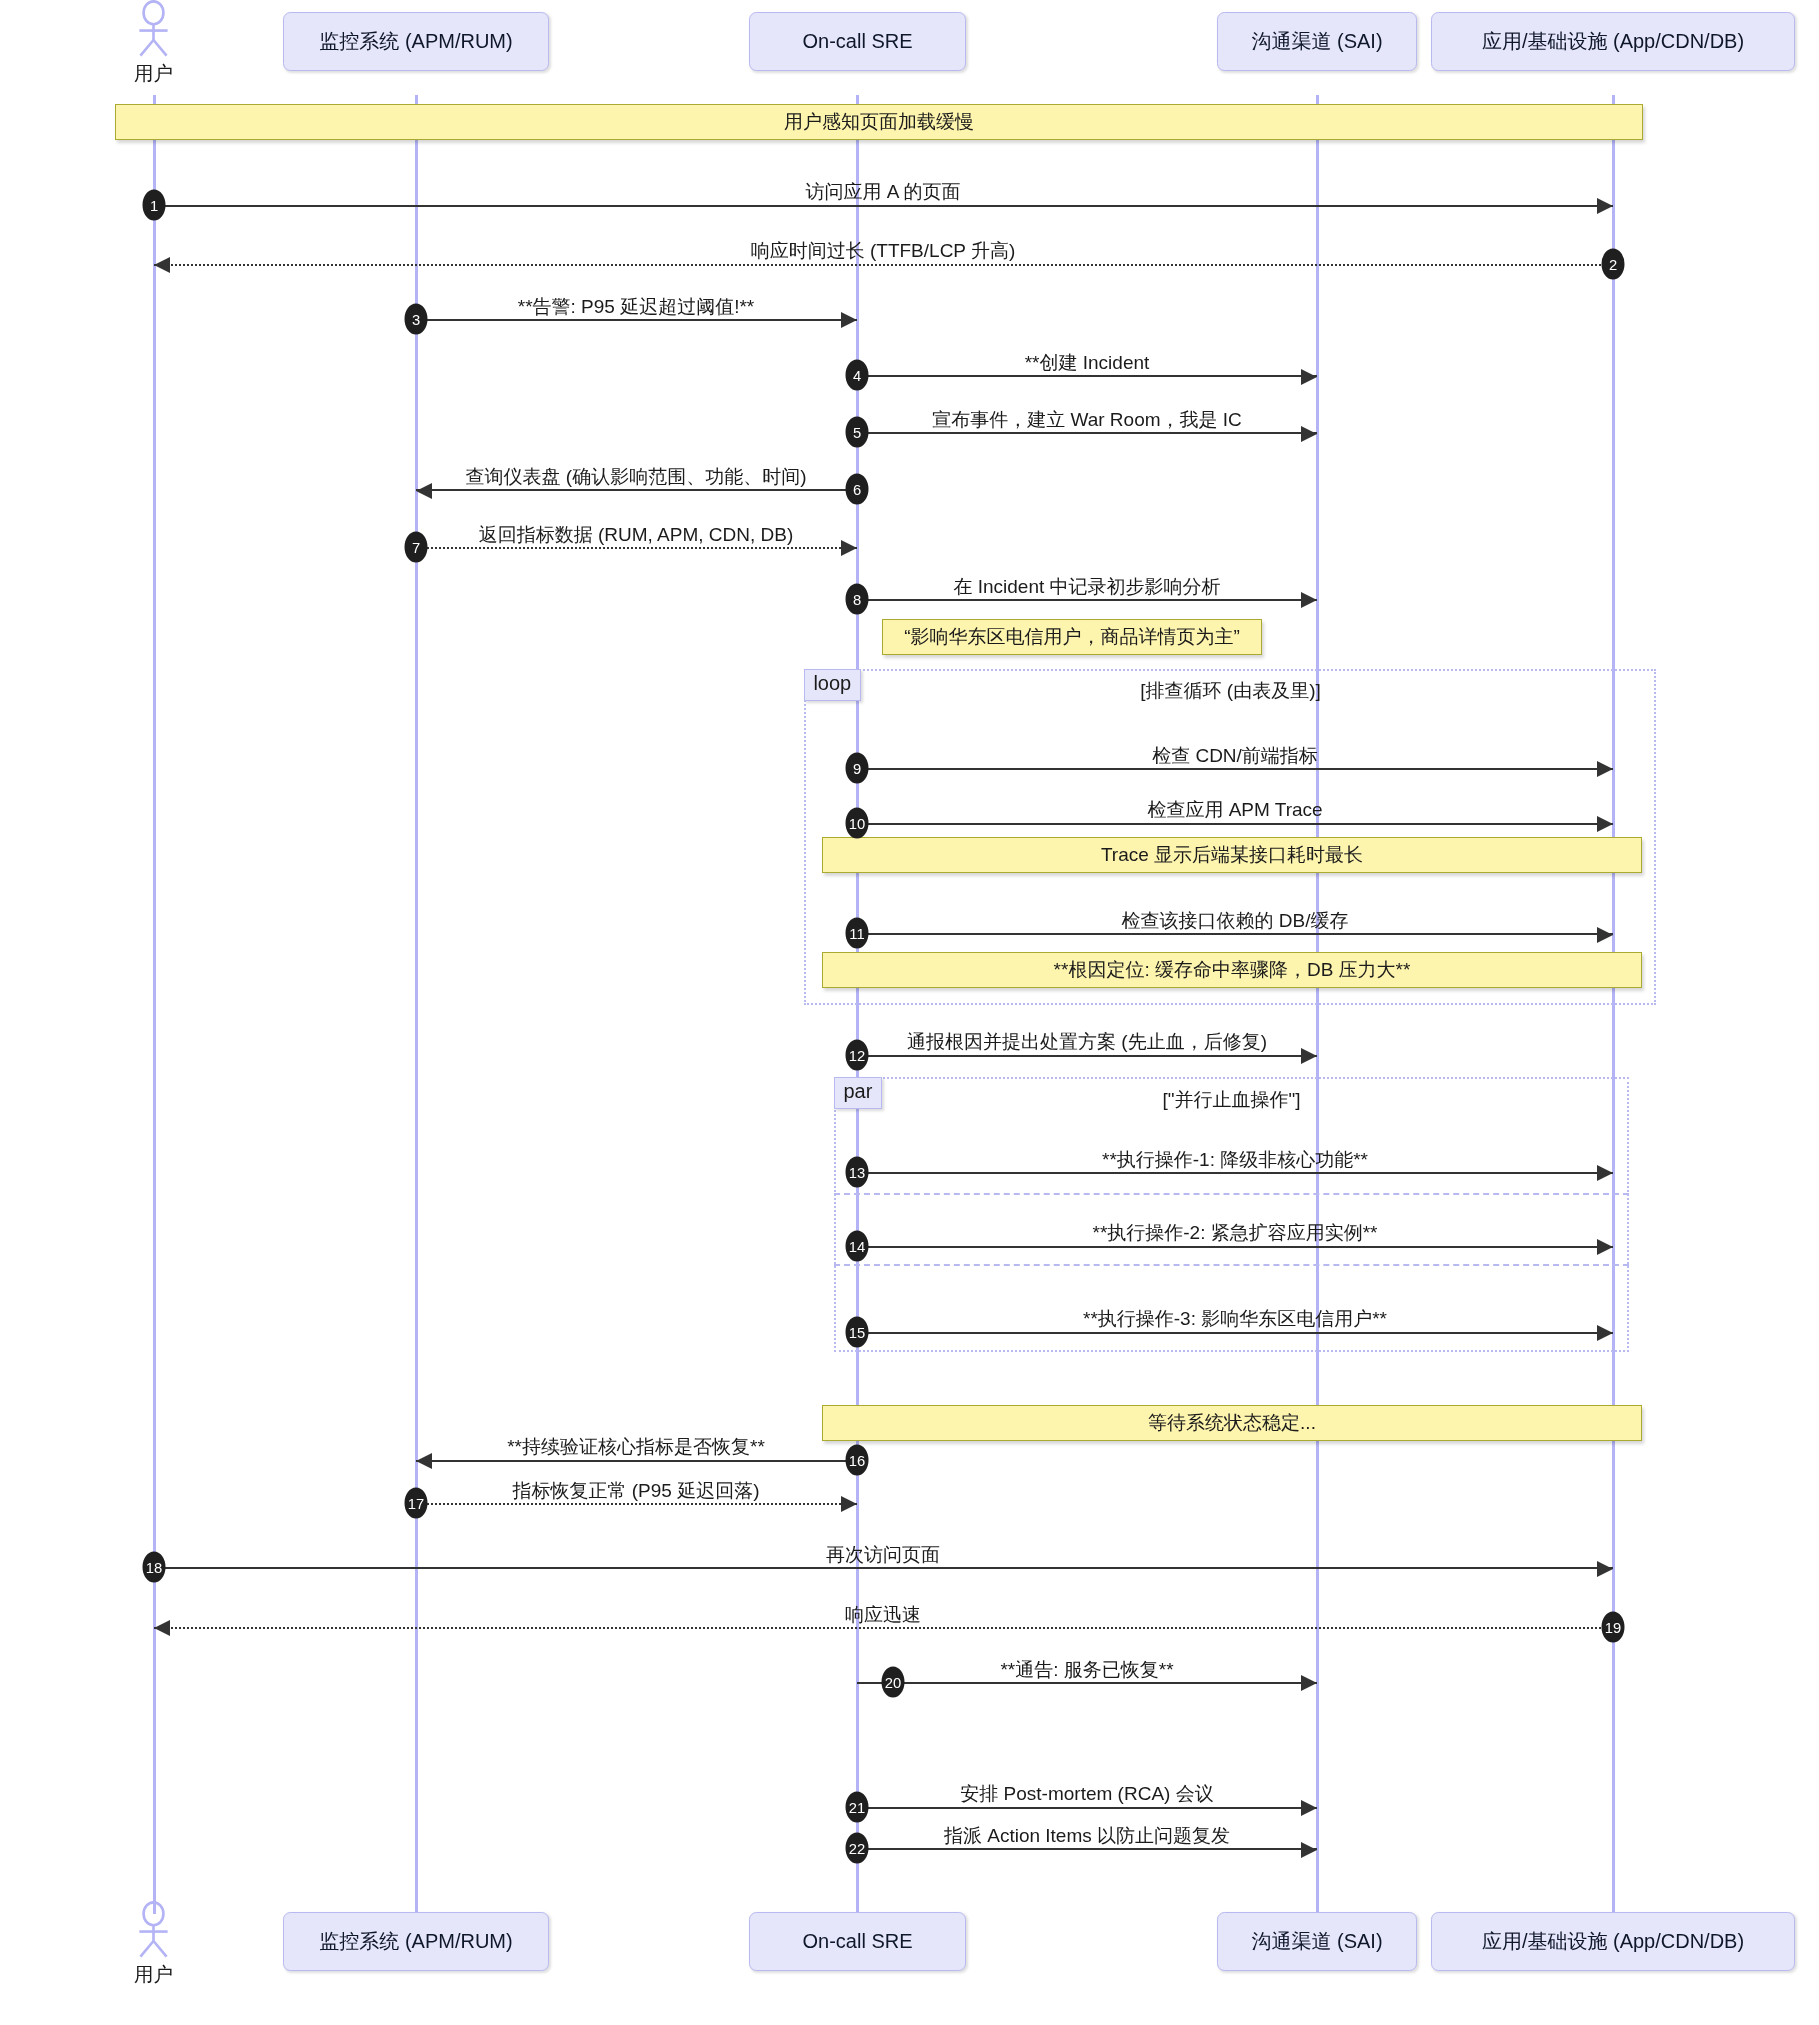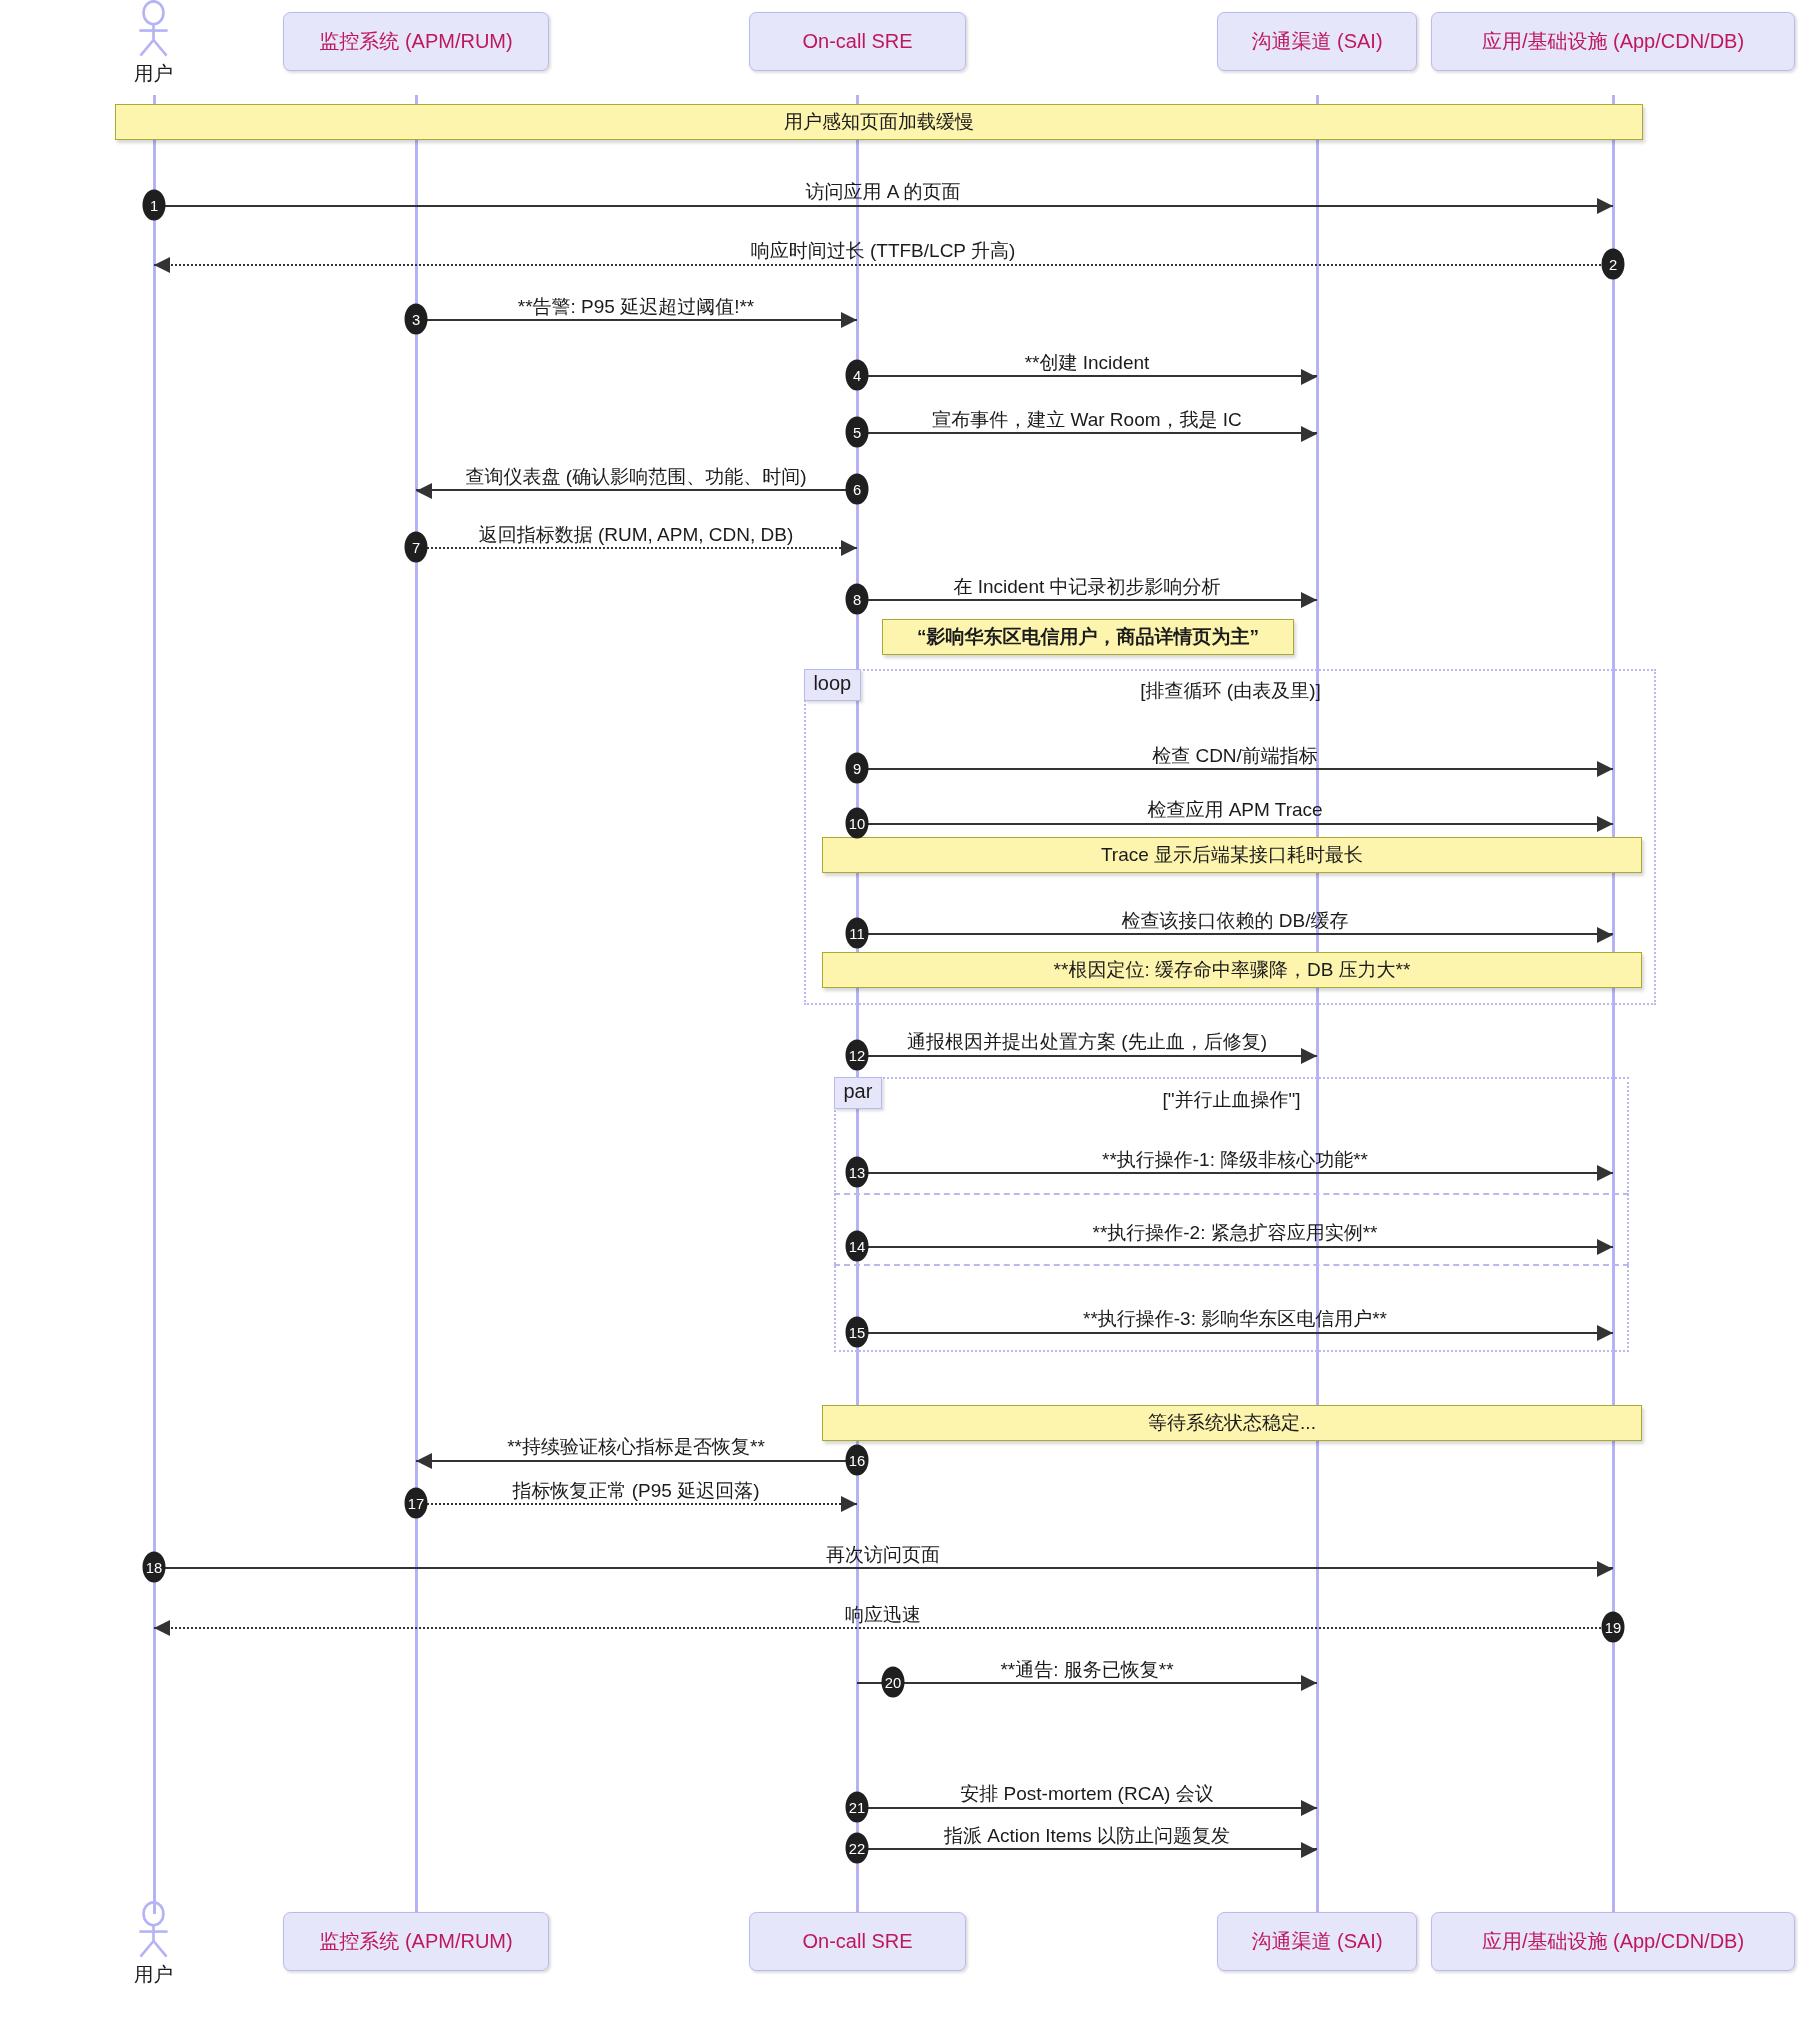--- a/index.html
+++ b/index.html
@@ -25,21 +25,21 @@
     top: 95px;
     height: 1819px;
   }
   
   .participant {
     position: absolute;
     box-sizing: border-box;
     background: #e6e6fb;
     border: 1.6px solid #b9b9f2;
     border-radius: 7.4px;
-    color: #be185d;
+    color: #0f172a;
     font-size: 20px;
     line-height: 1.15;
     display: flex;
     align-items: center;
     justify-content: center;
     text-align: center;
     padding: 3.2px 7.4px;
     box-shadow: 1.1px 1.6px 2.6px rgba(0,0,0,0.13);
     white-space: nowrap;
   }
@@ -177,21 +177,21 @@
     <div class="participant" style="left: 1431px; top: 1912px; width: 364px; height: 59px;">应用/基础设施 (App/CDN/DB)</div>
     <div class="fragment" style="left: 804px; top: 669px; width: 852px; height: 336px;"></div>
     <div class="fragment-label" style="left: 804px; top: 669px; height: 32px;">loop</div>
     <div class="fragment-title" style="left: 967px; top: 678px; width: 527px;">[排查循环 (由表及里)]</div>
     <div class="fragment" style="left: 834px; top: 1077px; width: 795px; height: 275px;"></div>
     <div class="fragment-label" style="left: 834px; top: 1077px; height: 32px;">par</div>
     <div class="fragment-title" style="left: 968px; top: 1087px; width: 527px;">["并行止血操作"]</div>
     <div class="fragment-divider" style="left: 834px; top: 1193px; width: 795px;"></div>
     <div class="fragment-divider" style="left: 834px; top: 1264px; width: 795px;"></div>
     <div class="note" style="left: 115px; top: 104px; width: 1528px; height: 36px;">用户感知页面加载缓慢</div>
-    <div class="note" style="left: 882px; top: 619px; width: 412px; height: 36px; font-weight: bold;">“影响华东区电信用户，商品详情页为主”</div>
+    <div class="note" style="left: 882px; top: 619px; width: 380px; height: 36px;">“影响华东区电信用户，商品详情页为主”</div>
     <div class="note" style="left: 822px; top: 837px; width: 820px; height: 36px;">Trace 显示后端某接口耗时最长</div>
     <div class="note" style="left: 822px; top: 952px; width: 820px; height: 36px;">**根因定位: 缓存命中率骤降，DB 压力大**</div>
     <div class="note" style="left: 822px; top: 1380px; width: 820px; height: 36px; margin-top: 25px;">等待系统状态稳定...</div>
     <div class="msg-line" style="left: 154px; top: 205px; width: 1459px;"></div>
     <div class="arrow-head right" style="top: 198px; left: 1597px;"></div>
     <div class="msg-text" style="left: 883px; top: 179px;">访问应用 A 的页面</div>
     <div class="seq-num" style="left: 154px; top: 205px;">1</div>
     <div class="msg-line dashed" style="left: 154px; top: 264px; width: 1459px;"></div>
     <div class="arrow-head left" style="top: 257px; left: 154px;"></div>
     <div class="msg-text" style="left: 883px; top: 238px;">响应时间过长 (TTFB/LCP 升高)</div>

